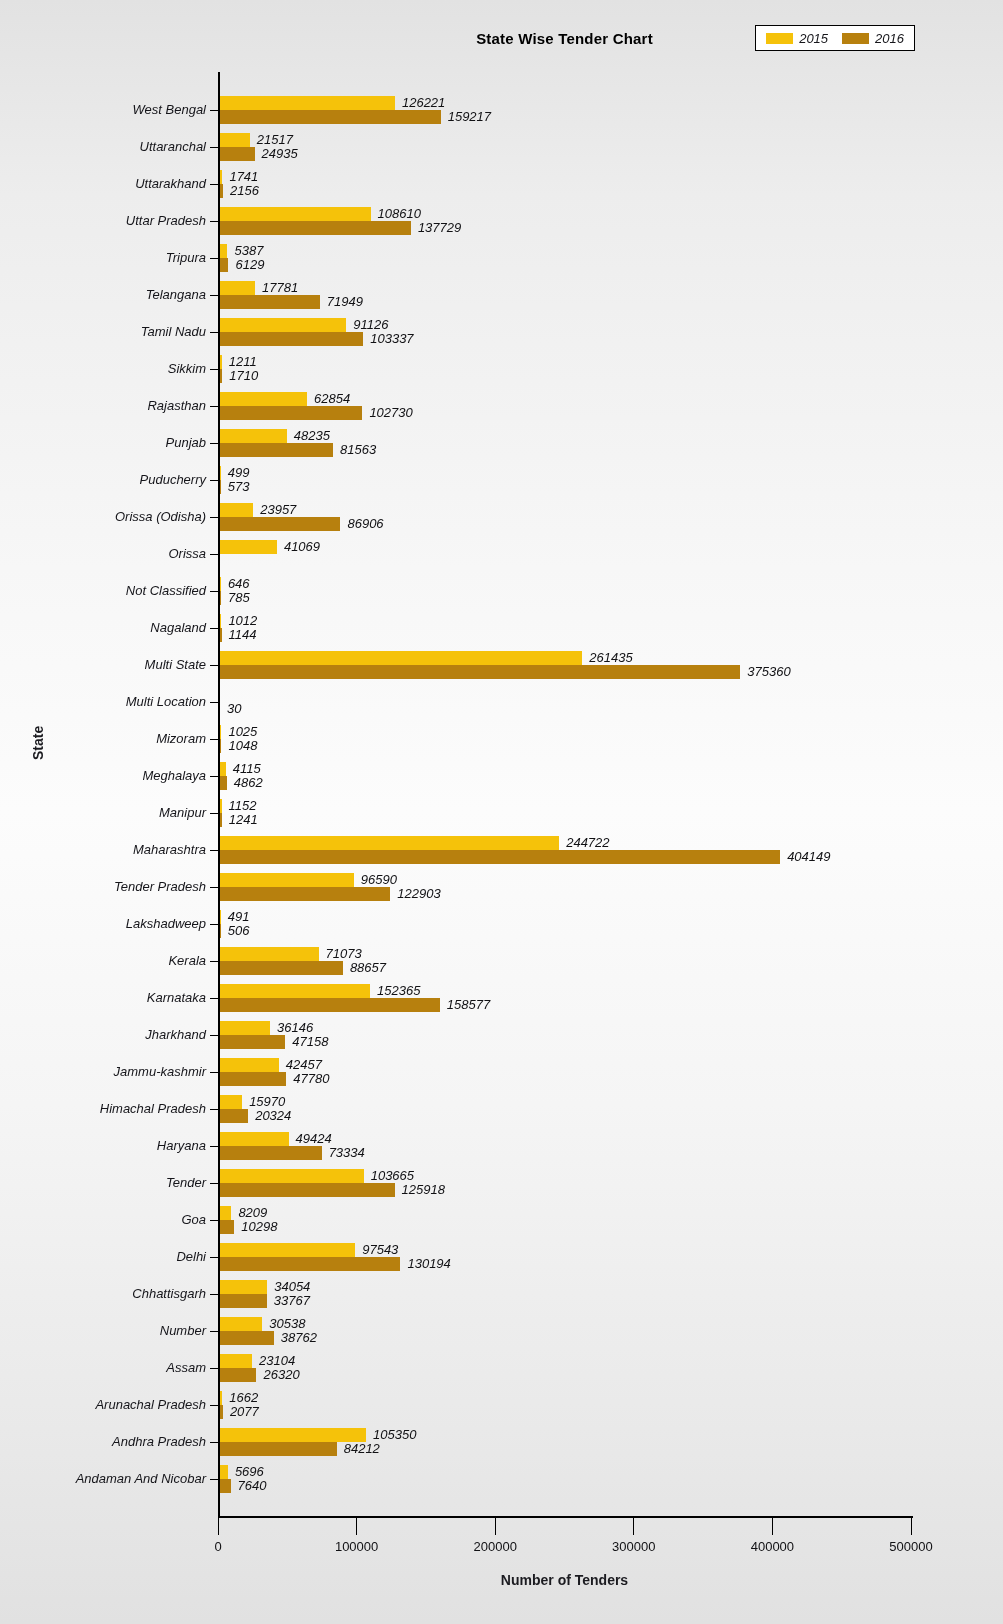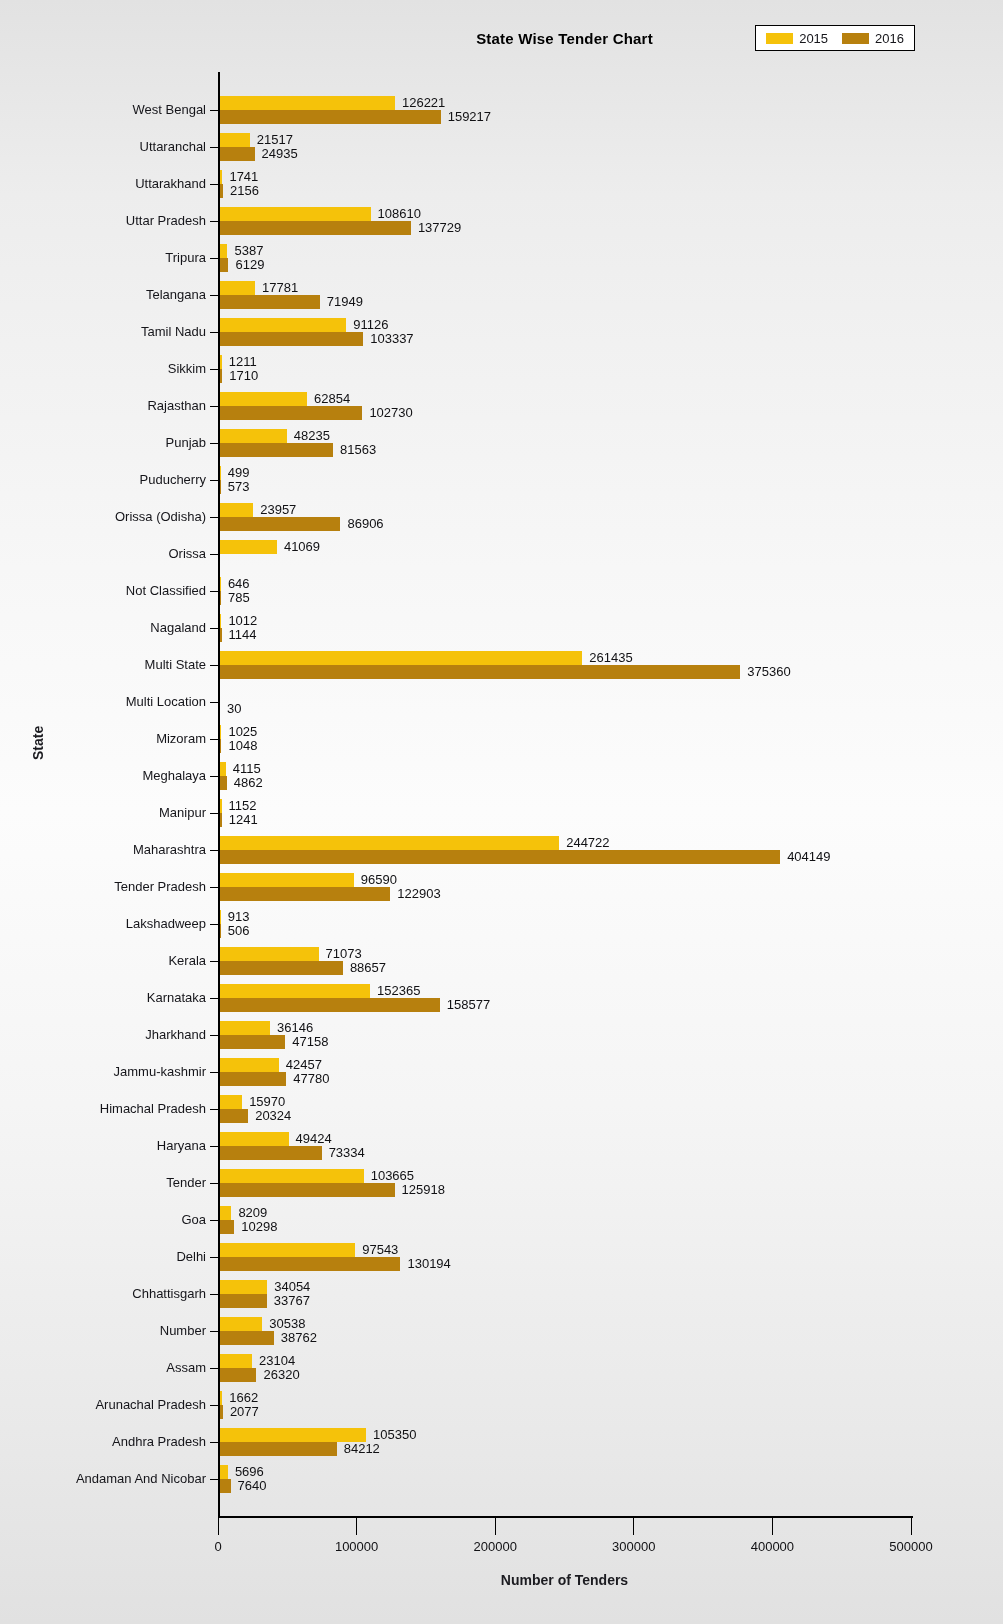--- a/index.html
+++ b/index.html
@@ -9,28 +9,28 @@
     background:linear-gradient(180deg,#e2e2e2 0%,#ededed 12%,#f7f7f7 35%,#fcfcfc 50%,#f5f5f5 68%,#e9e9e9 88%,#e1e1e1 100%);
   }
   .chart-title{
     position:absolute;left:218px;top:30px;width:693px;text-align:center;
     font-size:15px;font-weight:bold;color:#000000;letter-spacing:.2px;
   }
   .legend{
     position:absolute;top:25px;right:88px;height:24px;background:#ffffff;
     border:1px solid #000;display:flex;align-items:center;padding:0 10px;gap:14px;
   }
-  .legend-item{display:flex;align-items:center;gap:6px;cursor:pointer;}
+  .legend-item{display:flex;align-items:center;gap:6px;cursor:pointer;font-style:italic;}
   .legend-swatch{width:27px;height:11px;display:inline-block;}
   .legend-label{font-size:13px;color:#16161b;}
   .plot{
     position:absolute;left:218px;top:72px;width:693px;height:1444px;
     border-left:2px solid #000;border-bottom:2px solid #000;
   }
-  .rows{position:absolute;left:0;top:19px;right:0;bottom:19px;display:flex;flex-direction:column;}
+  .rows{position:absolute;left:0;top:19px;right:0;bottom:19px;display:flex;flex-direction:column;font-style:italic;}
   .row{flex:1;position:relative;display:flex;align-items:center;}
   .state-label{
     position:absolute;right:calc(100% + 14px);width:200px;text-align:right;
     font-size:13px;color:#15151a;white-space:nowrap;
   }
   .ytick{position:absolute;right:100%;width:10px;height:1px;background:#000;top:50%;}
   .bars{width:100%;display:flex;flex-direction:column;justify-content:center;}
   .bar-line{height:14px;display:flex;align-items:center;}
   .bar{height:14px;flex:none;}
   .bar-2015{background:#f5c20a;}
@@ -371,21 +371,21 @@
             <span class="bar-value">122903</span>
           </div>
         </div>
       </div>
       <div class="row">
         <div class="ytick"></div>
         <div class="state-label">Lakshadweep</div>
         <div class="bars">
           <div class="bar-line">
             <div class="bar bar-2015" style="background: rgb(245, 194, 10); width: 0.0982%;"></div>
-            <span class="bar-value">913</span>
+            <span class="bar-value">491</span>
           </div>
           <div class="bar-line">
             <div class="bar bar-2016" style="background: rgb(183, 128, 14); width: 0.1012%;"></div>
             <span class="bar-value">506</span>
           </div>
         </div>
       </div>
       <div class="row">
         <div class="ytick"></div>
         <div class="state-label">Kerala</div>

